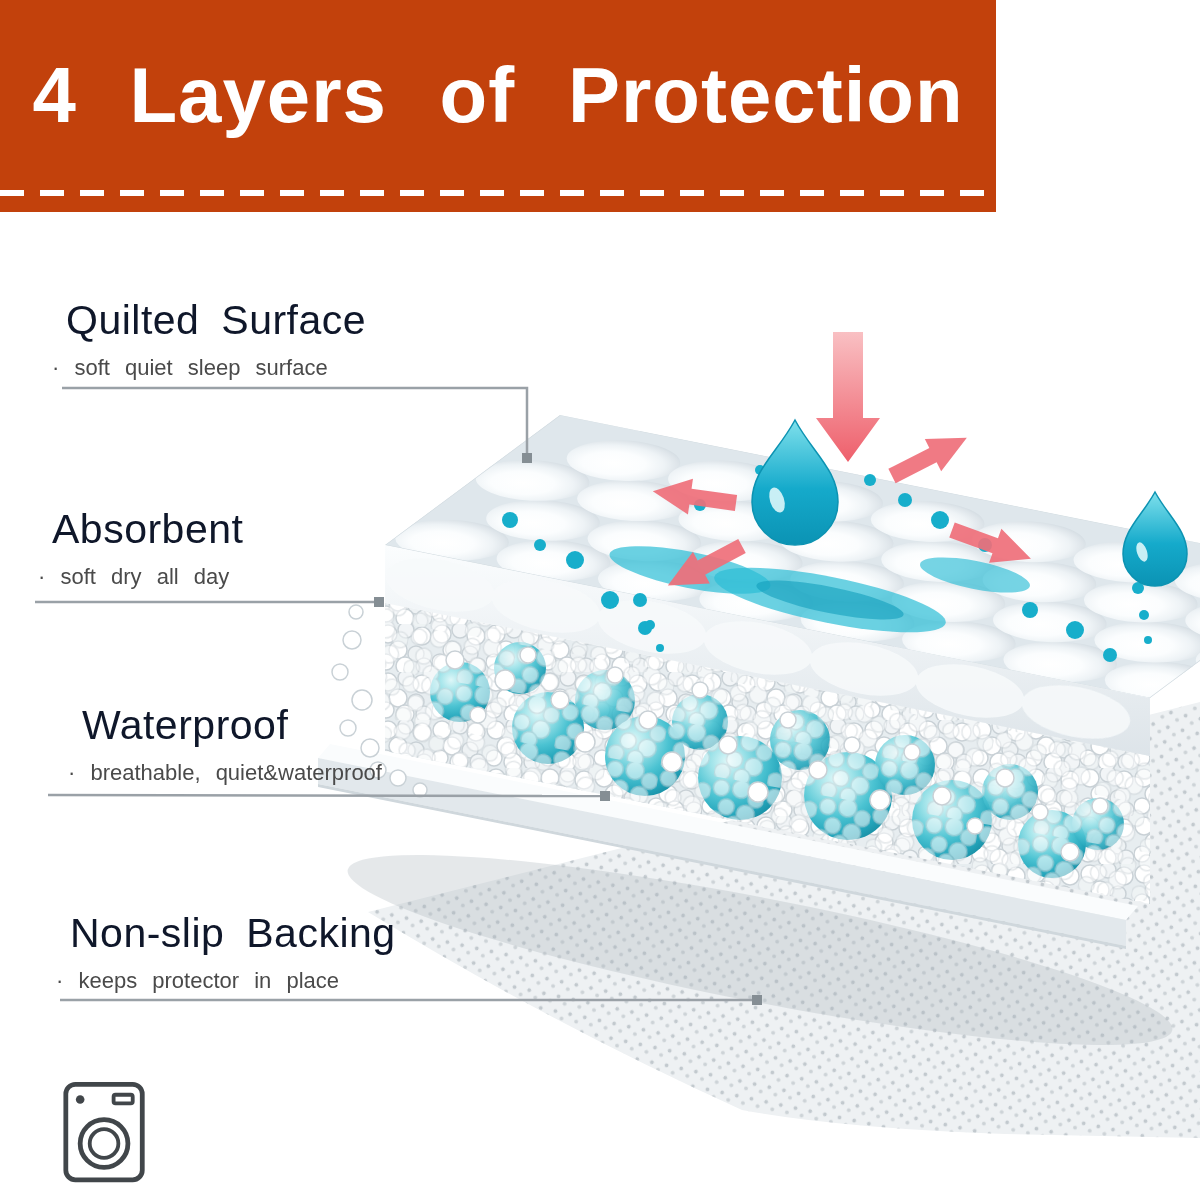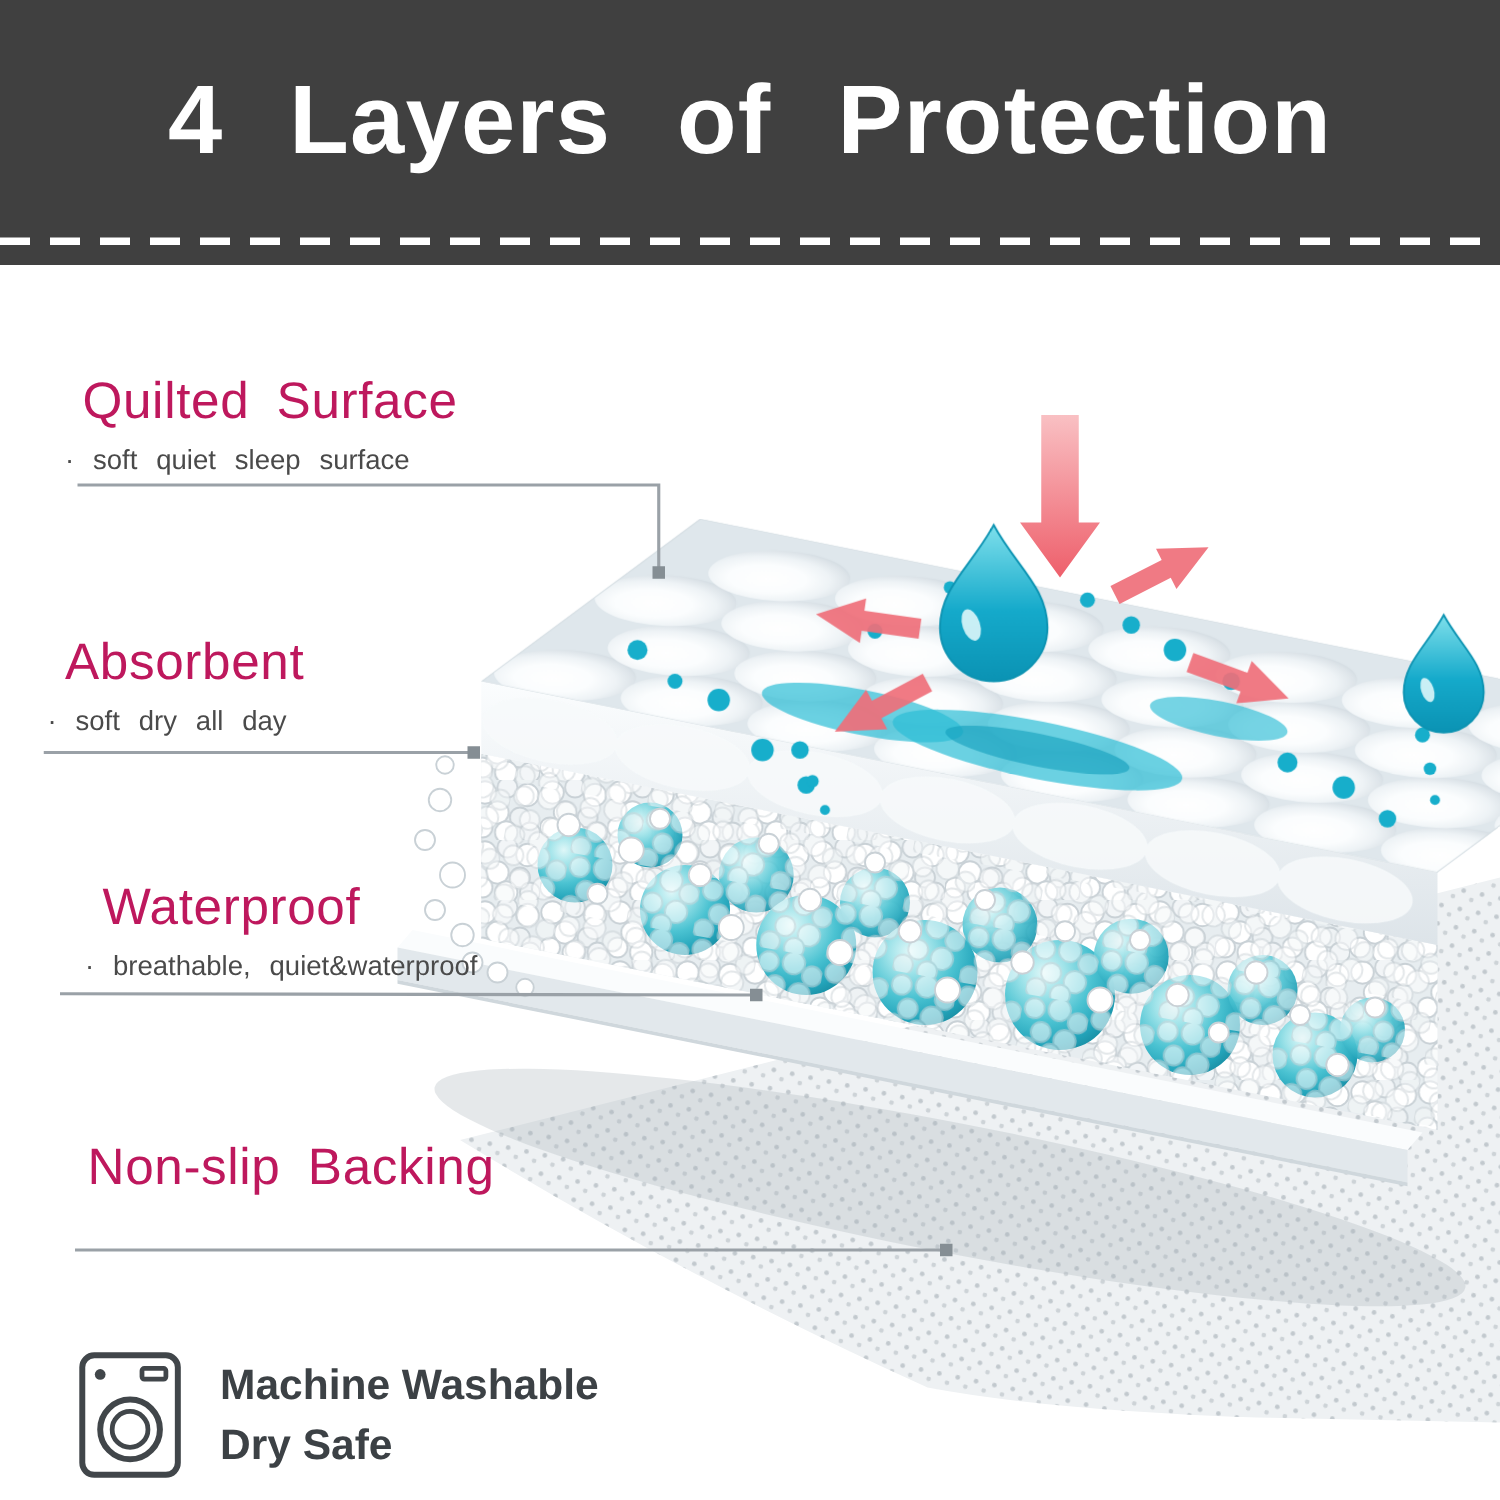--- a/index.html
+++ b/index.html
@@ -1,28 +1,28 @@
 <!DOCTYPE html>
 <html><head>
 <meta charset="utf-8">
 <style>
   html,body{margin:0;padding:0;background:#fff;}
   .page{position:relative;width:1200px;height:1200px;background:#ffffff;overflow:hidden;
         font-family:"Liberation Sans",sans-serif;}
   
-  .header{position:absolute;top:0;left:0;width:1200px;height:212px;background:#404040;}
+  .header{position:absolute;top:0;left:0;width:996px;height:212px;background:#c2410c;}
   .header .title{margin:0;text-align:center;padding-top:50px;font-size:78px;font-weight:700;
         color:#ffffff;letter-spacing:1px;word-spacing:30px;}
   .dashes{position:absolute;left:0;right:0;bottom:16px;height:6px;
         background:repeating-linear-gradient(90deg,#ffffff 0,#ffffff 24px,transparent 24px,transparent 40px);}
   
   svg.illu{position:absolute;left:0;top:0;width:1200px;height:1200px;pointer-events:none;}
   
   .callout{position:absolute;z-index:3;}
-  .callout .t{font-size:41px;color:#be185d;word-spacing:10px;letter-spacing:.5px;}
+  .callout .t{font-size:41px;color:#0f172a;word-spacing:10px;letter-spacing:.5px;}
   .callout .s{font-size:22px;color:#4a4a4a;margin-top:11px;word-spacing:9px;margin-left:-14px;}
   .c1{left:66px;top:297px;}
   .c2{left:52px;top:506px;}
   .c3{left:82px;top:702px;}
   .c4{left:70px;top:910px;}
   
   .footer{position:absolute;left:62px;top:1080px;display:flex;align-items:center;gap:28px;z-index:3;}
   .footer .txt{font-size:34px;font-weight:700;color:#3c4145;line-height:1.4;}
 </style>
 </head>
@@ -280,29 +280,26 @@
   <div class="callout c2">
     <div class="t">Absorbent</div>
     <div class="s">· soft dry all day</div>
   </div>
   <div class="callout c3">
     <div class="t">Waterproof</div>
     <div class="s">· breathable, quiet&amp;waterproof</div>
   </div>
   <div class="callout c4">
     <div class="t">Non-slip Backing</div>
+    <div class="s">· keeps protector in place</div>
   </div>
 
   <div class="footer">
     <svg width="86" height="106" viewBox="0 0 90 110" aria-hidden="true">
       <rect x="4" y="4" width="80" height="100" rx="10" fill="none" stroke="#41464a" stroke-width="5"></rect>
       <circle cx="19" cy="20" r="4.5" fill="#41464a"></circle>
       <rect x="54" y="15" width="20" height="9" rx="2" fill="none" stroke="#41464a" stroke-width="4"></rect>
       <circle cx="44" cy="66" r="25" fill="none" stroke="#41464a" stroke-width="5"></circle>
       <circle cx="44" cy="66" r="15" fill="none" stroke="#41464a" stroke-width="4"></circle>
     </svg>
-    <div class="txt">
-      <div>Machine Washable</div>
-      <div>Dry Safe</div>
-    </div>
   </div>
 
 </div>
 
 </body></html>

